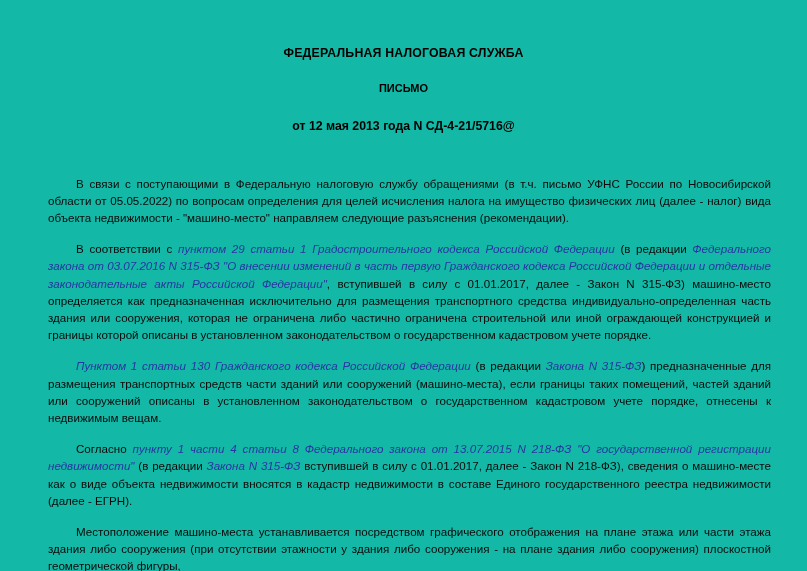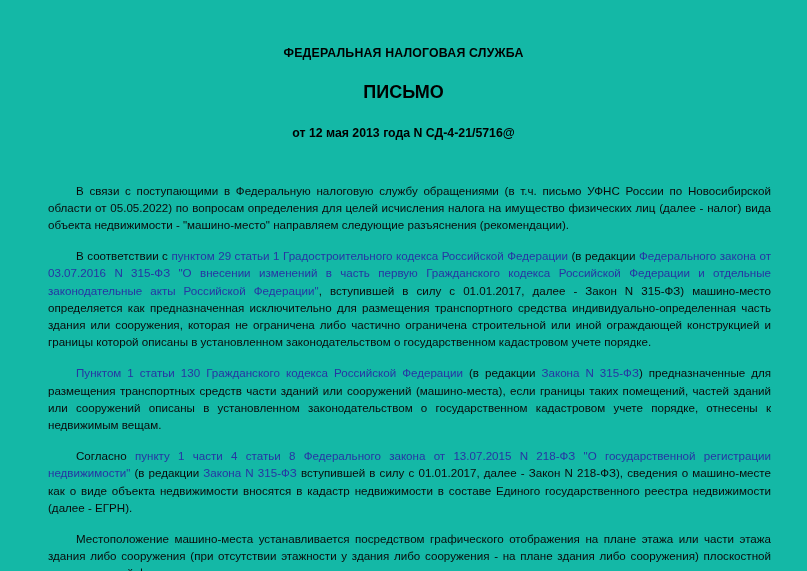--- a/index.html
+++ b/index.html
@@ -27,21 +27,21 @@
     padding-top: 47px;
     text-align: center;
   }
   .masthead .org {
     font-size: 12.3px;
     font-weight: bold;
     letter-spacing: 0.2px;
     line-height: 1;
   }
   .masthead .doctype {
-    font-size: 18px;
+    font-size: 11px;
     font-weight: bold;
     line-height: 1;
     margin-top: 24px;
   }
   .masthead .docnum {
     font-size: 12.3px;
     font-weight: bold;
     line-height: 1;
     margin-top: 26px;
   }
@@ -63,20 +63,21 @@
     text-indent: 28px;
     color: #0a0a0a;
     hyphens: none;
   }
   p.para:last-child {
     margin-bottom: 0;
   }
   .lnk {
     color: #2735a3;
     text-decoration: none;
+    font-style: italic;
   }
 </style>
 </head>
 <body>
 
 <div class="page">
 
   <div class="masthead">
     <div class="org">ФЕДЕРАЛЬНАЯ НАЛОГОВАЯ СЛУЖБА</div>
     <div class="doctype">ПИСЬМО</div>

